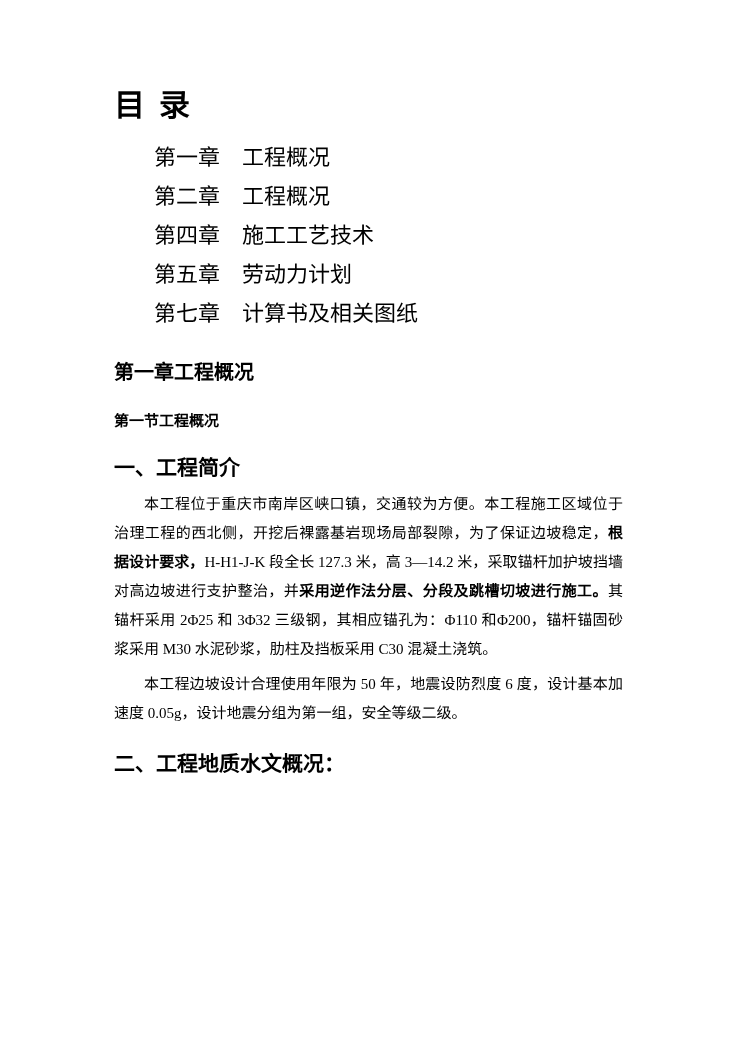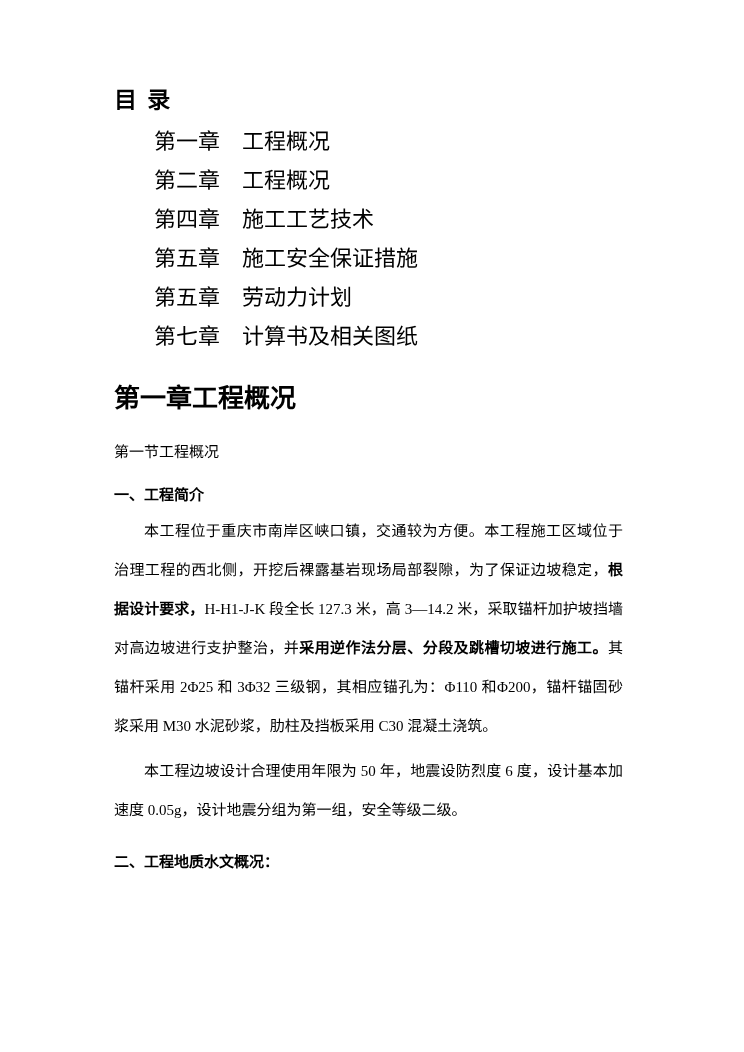--- a/index.html
+++ b/index.html
@@ -13,78 +13,77 @@
     width: 744px;
     min-height: 1052px;
     box-sizing: border-box;
     background: #ffffff;
     padding: 86px 112px 30px 114px;
     font-family: "Liberation Serif", "DejaVu Serif", serif;
     color: #000000;
     overflow: hidden;
   }
   .toc-title {
-    font-size: 23px;
+    font-size: 31px;
     font-weight: 700;
     letter-spacing: 0.45em;
-    margin: 0 0 6px 0;
+    margin: 0 0 12px 0;
     line-height: 1.3;
   }
   .toc-entries {
     margin-left: 40px;
   }
   .toc-entry {
     font-size: 22px;
     font-weight: 400;
     line-height: 39px;
     white-space: pre;
   }
   .chapter-title {
-    font-size: 26px;
+    font-size: 20px;
     font-weight: 700;
     margin: 26px 0 0 0;
     line-height: 1.3;
   }
   .section-title {
     font-size: 15px;
-    font-weight: 400;
+    font-weight: 700;
     margin: 26px 0 0 0;
     line-height: 1.4;
   }
   .subsection-title {
-    font-size: 15px;
+    font-size: 21px;
     font-weight: 700;
     margin: 22px 0 0 0;
     line-height: 1.4;
   }
   .body-para {
     font-size: 15px;
     font-weight: 400;
-    line-height: 39px;
+    line-height: 29px;
     text-align: justify;
     margin: 6px 9px 0 0;
   }
   .body-para .seg-bold {
     font-weight: 700;
   }
   .indent-2 { text-indent: 2em; }
   .indent-1 { text-indent: 1em; }
 </style>
 </head>
 <body>
 
 <div class="page">
 
   <div class="toc">
     <h1 class="toc-title">目录</h1>
     <div class="toc-entries">
       <div class="toc-entry">第一章　工程概况</div>
       <div class="toc-entry">第二章　工程概况</div>
       <div class="toc-entry">第四章　施工工艺技术</div>
-      <div class="toc-entry">第五章　施工安全保证措施</div>
       <div class="toc-entry">第五章　劳动力计划</div>
       <div class="toc-entry">第七章　计算书及相关图纸</div>
     </div>
   </div>
 
   <h2 class="chapter-title">第一章工程概况</h2>
 
   <h3 class="section-title">第一节工程概况</h3>
 
   <h4 class="subsection-title">一、工程简介</h4>

